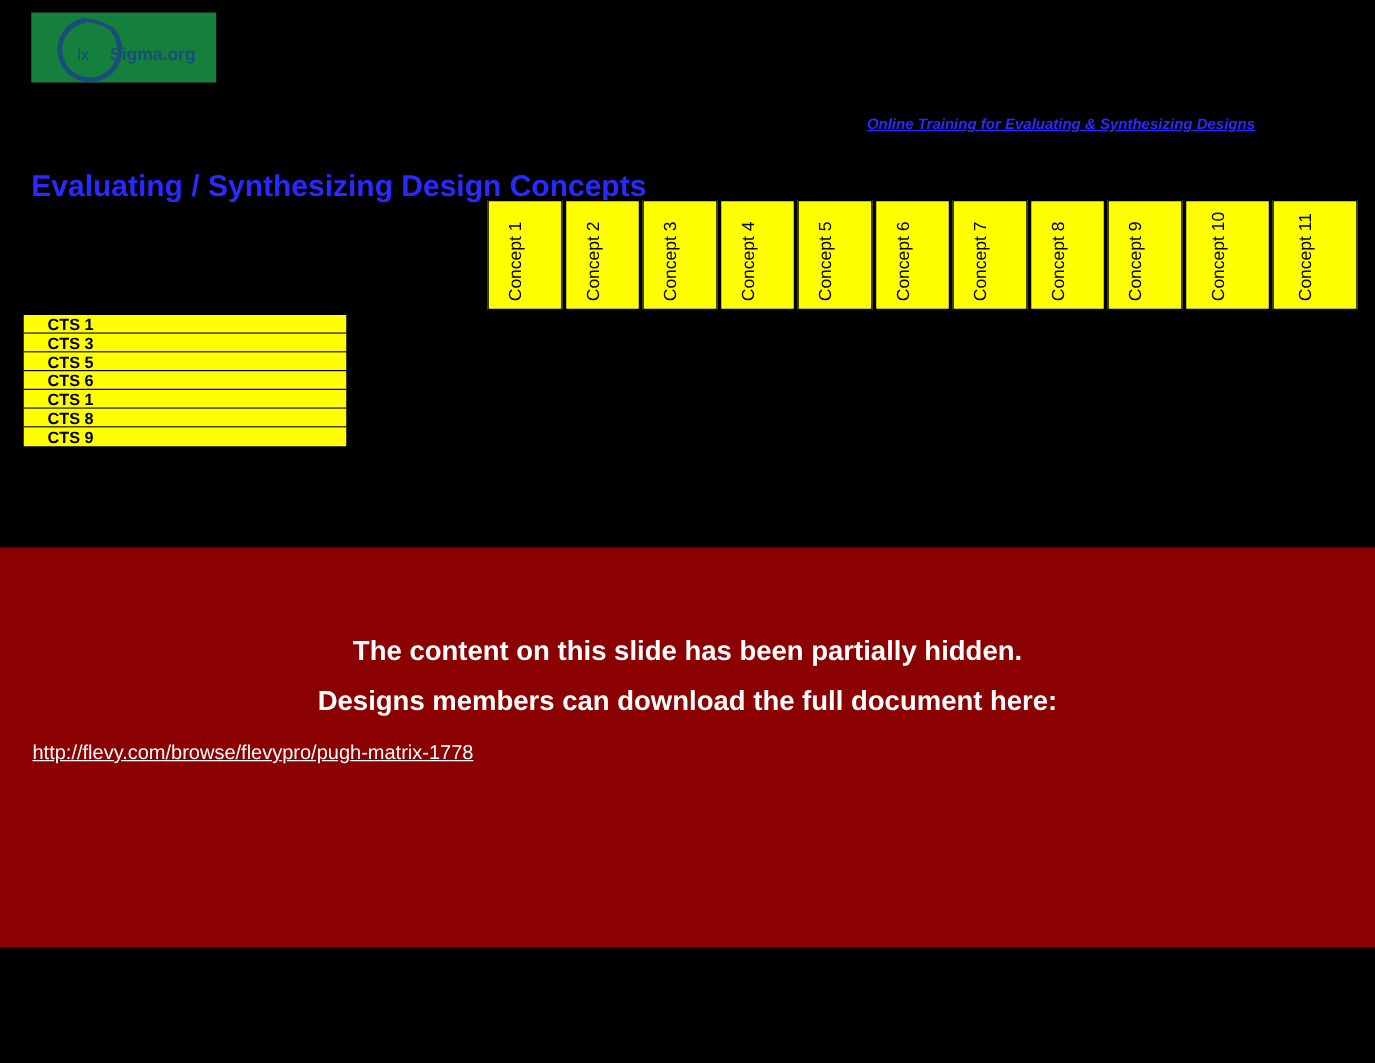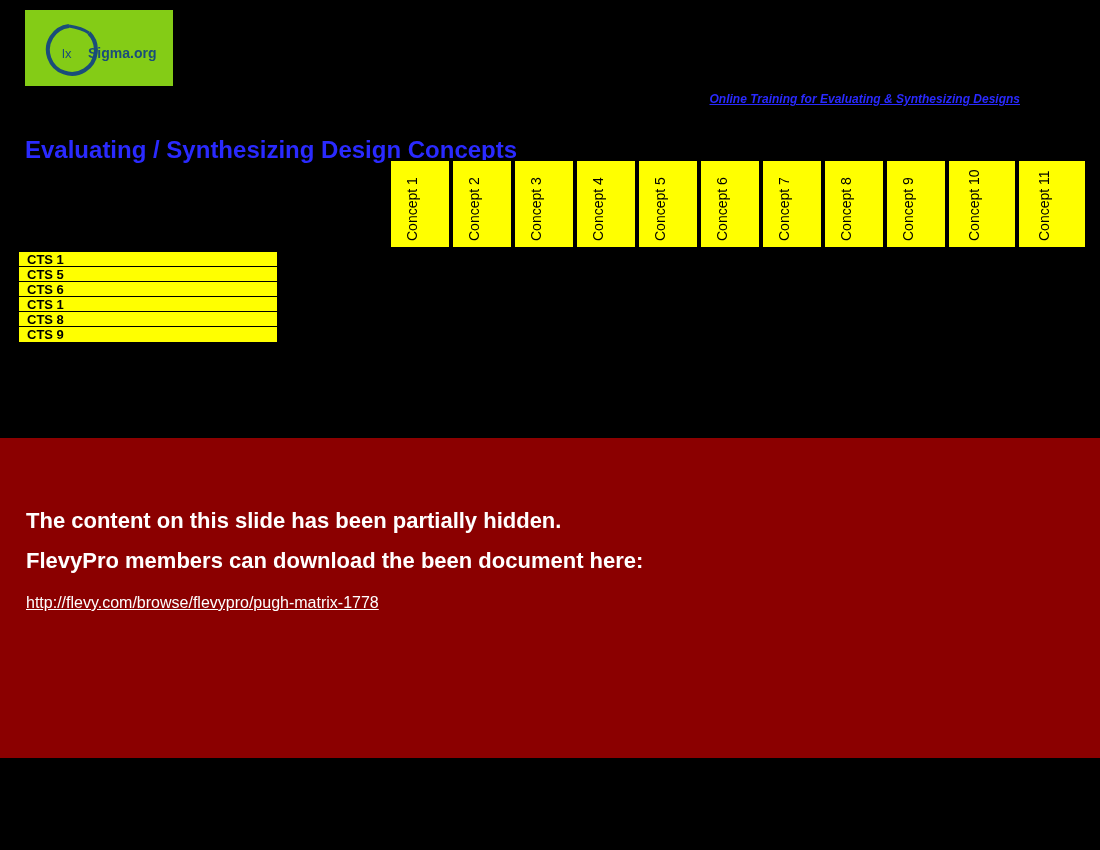--- a/index.html
+++ b/index.html
@@ -9,31 +9,31 @@
     height: 850px;
     font-family: Arial, Helvetica, sans-serif;
     overflow: hidden;
     position: relative;
   }
   .logo-box {
     position: absolute;
     top: 10px;
     left: 25px;
     width: 148px;
-    height: 76px;
-    background: #84cc16;
+    height: 56px;
+    background: #15803d;
     display: flex;
     align-items: center;
     justify-content: center;
   }
   .logo-svg { width: 130px; height: 60px; }
   .top-link {
     position: absolute;
     top: 92px;
-    right: 80px;
+    right: 96px;
     color: #2a2aff;
     font-size: 12px;
     font-weight: bold;
     font-style: italic;
     text-decoration: underline;
     margin-left: 48px;
   }
   .title {
     position: absolute;
     top: 136px;
@@ -74,38 +74,39 @@
     width: 260px;
     border: 1px solid #000;
   }
   .cts-cell {
     background: #ffff00;
     border-bottom: 1px solid #000;
     height: 15px;
     font-size: 13px;
     font-weight: bold;
     color: #000;
-    padding-left: 8px;
+    padding-left: 19px;
     line-height: 15px;
   }
   .cts-cell:last-child { border-bottom: none; }
   .red-overlay {
     position: absolute;
     top: 438px;
     left: 0;
     width: 1100px;
     height: 320px;
     background: #8b0000;
     padding: 70px 26px 0 26px;
   }
   .overlay-line1, .overlay-line2 {
     color: #fff;
     font-size: 22px;
     font-weight: bold;
     margin-bottom: 14px;
+    text-align: center;
   }
   .overlay-link {
     color: #fff;
     font-size: 16px;
     text-decoration: underline;
     display: inline-block;
     margin-top: 6px;
   }
 </style>
 </head>
@@ -155,24 +156,25 @@
   <div class="concept-cell wide">
       <span class="concept-label">Concept 10</span>
     </div>
   <div class="concept-cell wide">
       <span class="concept-label">Concept 11</span>
     </div>
 </div>
 
 <div class="cts-col">
   <div class="cts-cell">CTS 1</div>
+  <div class="cts-cell">CTS 3</div>
   <div class="cts-cell">CTS 5</div>
   <div class="cts-cell">CTS 6</div>
   <div class="cts-cell">CTS 1</div>
   <div class="cts-cell">CTS 8</div>
   <div class="cts-cell">CTS 9</div>
 </div>
 
 <div class="red-overlay">
   <div class="overlay-line1">The content on this slide has been partially hidden.</div>
-  <div class="overlay-line2">FlevyPro members can download the been document here:</div>
+  <div class="overlay-line2">Designs members can download the full document here:</div>
   <a class="overlay-link">http://flevy.com/browse/flevypro/pugh-matrix-1778</a>
 </div>
 
 </body></html>

